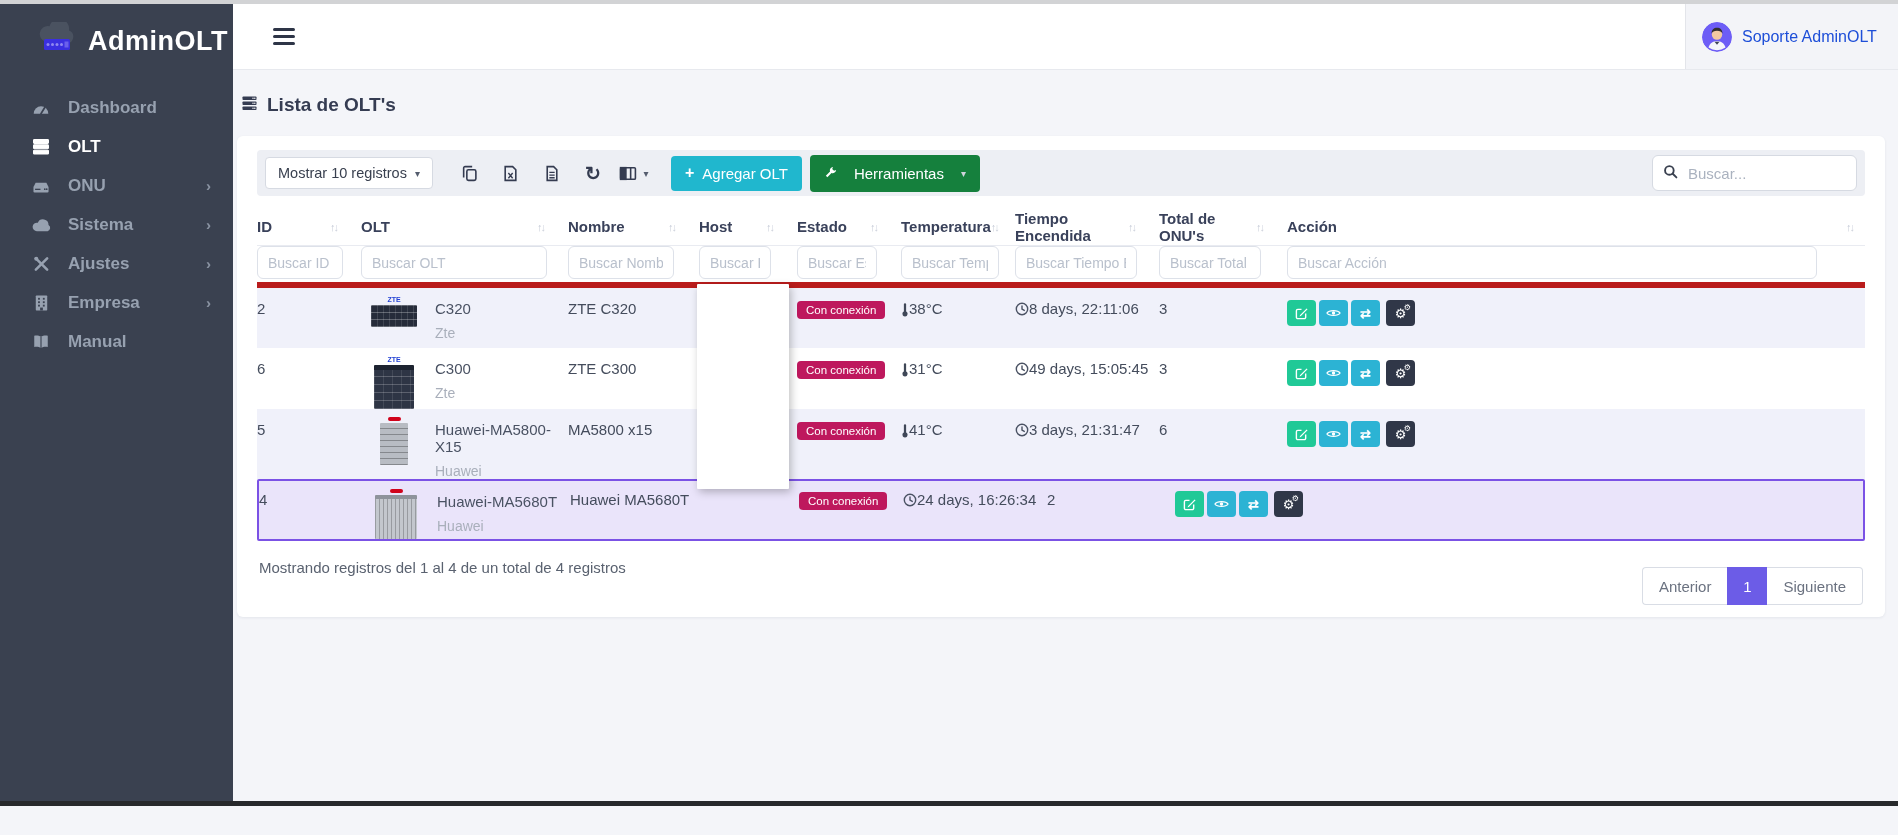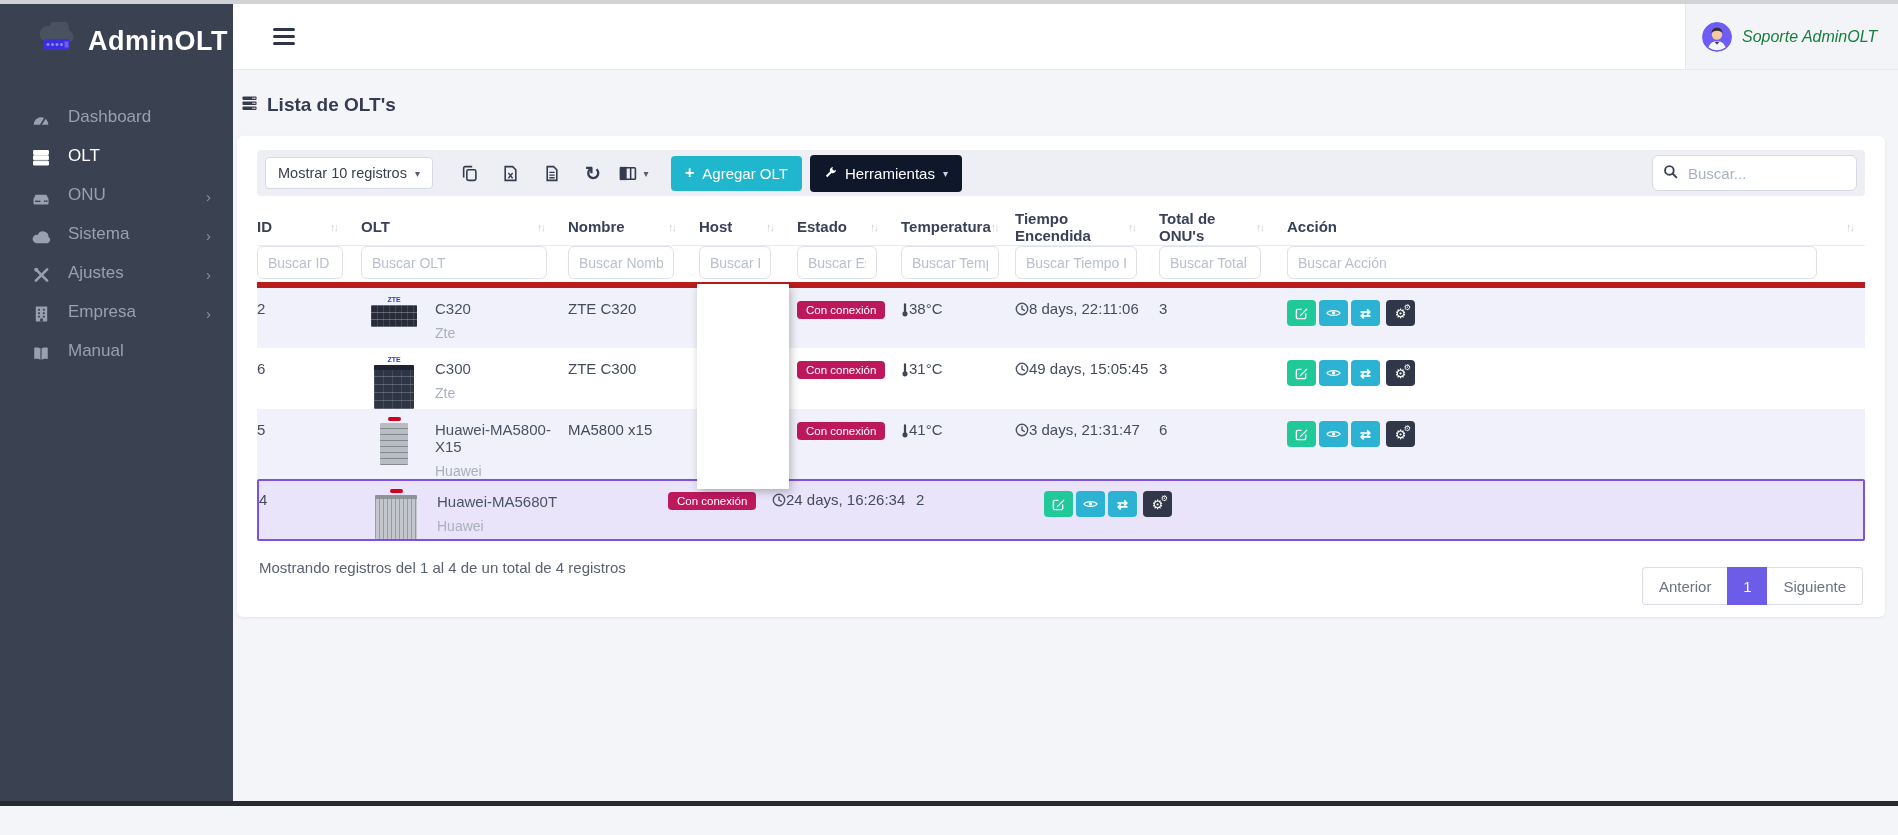--- a/index.html
+++ b/index.html
@@ -8,52 +8,52 @@
 
   .top-strip { height:4px; background:#d2d3d5; width:100%; }
   .bottom-strip { height:5px; background:#27292c; width:100%; }
   .app { display:flex; height:797px; }
 
   
   .sidebar { width:233px; background:#3a4150; flex:none; display:flex; flex-direction:column; }
   .logo { display:flex; align-items:center; gap:10px; padding:18px 0 14px 36px; }
   .logo-title { color:#fff; font-size:27px; font-weight:bold; letter-spacing:.5px; }
   .nav { margin-top:14px; }
-  .nav-item { display:flex; align-items:flex-end; height:39px; padding:0 22px 0 30px; color:#97a1b0; font-size:17px; cursor:pointer; }
+  .nav-item { display:flex; align-items:center; height:39px; padding:0 22px 0 30px; color:#97a1b0; font-size:17px; cursor:pointer;font-weight:bold; }
   .nav-item .nico { width:22px; margin-right:16px; display:flex; justify-content:center; }
   .nav-item.active { color:#ffffff; }
   .nav-item.active svg * { fill:#ffffff; stroke:#ffffff; }
   .nav-chevron { margin-left:auto; font-size:15px; color:#8a93a2; }
 
   
   .main { flex:1; display:flex; flex-direction:column; min-width:0; }
   .topbar { height:66px; background:#fff; border-bottom:1px solid #e7e9ee; display:flex; align-items:center; flex:none; }
   .hamburger { margin-left:40px; cursor:pointer; }
   .hamburger div { width:22px; height:3.5px; background:#2e3547; border-radius:2px; margin:3.5px 0; }
   .user-chip { margin-left:auto; height:100%; width:213px; background:#f3f4f8; border-left:1px solid #e3e5ea; display:flex; align-items:center; gap:10px; padding-left:16px; cursor:pointer; }
   .avatar { width:30px; height:30px; border-radius:50%; overflow:hidden; flex:none; }
-  .user-name { color:#15803d; font-size:16px;font-style:italic; }
+  .user-name { color:#1d4ed8; font-size:16px; }
 
   
   .content { flex:1; padding:24px 13px 0 4px; }
   .page-title { display:flex; align-items:center; gap:9px; margin-left:4px; color:#353c52; font-size:19px; font-weight:bold; }
 
   .card { background:#fff; border-radius:6px; box-shadow:0 1px 3px rgba(40,50,80,.08); margin-top:20px; padding:14px 20px 12px 20px; position:relative; }
 
   
   .tstrip { background:#edeff4; border-radius:4px; height:46px; display:flex; align-items:center; padding:0 8px; }
   .len-btn { background:#fff; border:1px solid #d6dae2; border-radius:4px; padding:7px 12px; font-size:14.5px; color:#39404f; display:flex; align-items:center; gap:8px; cursor:pointer; }
   .caret { font-size:10px; color:#555d6e; }
   .tool-icons { display:flex; align-items:center; gap:11px; margin-left:22px; }
   .icon-btn { width:30px; height:30px; display:flex; align-items:center; justify-content:center; cursor:pointer; color:#343b50; }
   .refresh-glyph { font-size:19px; font-weight:bold; color:#343b50; line-height:1; }
   .cols-btn { display:flex; align-items:center; gap:6px; }
   .add-btn { margin-left:22px; background:#20b7ce; color:#fff; border:none; border-radius:4px; padding:9px 14px; font-size:15px; display:flex; align-items:center; gap:8px; cursor:pointer; font-family:inherit; }
   .add-plus { font-size:16px; font-weight:bold; line-height:1; }
-  .tools-btn { margin-left:8px; background:#0f172a; color:#fff; border:none; border-radius:4px; padding:10px 14px; font-size:15px; display:flex; align-items:center; gap:8px; cursor:pointer; font-family:inherit; }
+  .tools-btn { margin-left:8px; background:#15803d; color:#fff; border:none; border-radius:4px; padding:10px 14px; font-size:15px; display:flex; align-items:center; gap:17px; cursor:pointer; font-family:inherit; }
   .tools-btn .caret { color:#cfd3dc; }
   .search-wrap { margin-left:auto; background:#fff; border:1px solid #d6dae2; border-radius:6px; height:36px; width:205px; display:flex; align-items:center; padding:0 10px; gap:10px; }
   .search-wrap input { border:none; outline:none; width:100%; font-size:15px; color:#39404f; font-family:inherit; background:transparent; }
   .search-wrap input::placeholder { color:#aab2bf; }
 
   
   .tbl { margin-top:12px; }
   .trow { display:flex; width:100%; }
   .c { padding-right:10px; min-width:0; }
   .c-id{width:104px} .c-olt{width:207px} .c-nombre{width:131px} .c-host{width:98px}
@@ -568,20 +568,21 @@
             <div class="c c-olt olt-cell">
               <span class="device" data-variant="huawei-ma5680">
                   <span class="hlogo"></span>
                   <span class="chassis"></span>
                 </span>
               <span class="olt-names">
                   <div class="olt-name">Huawei-MA5680T</div>
                   <div class="olt-brand">Huawei</div>
                 </span>
             </div>
+            <div class="c c-nombre">Huawei MA5680T</div>
             <div class="c c-host"></div>
             <div class="c c-estado"><span class="badge">Con conexión</span></div>
             <div class="c c-tiempo">
                 <span class="time-cell">
                   <svg width="14" height="14" viewBox="0 0 16 16">
                     <circle cx="8" cy="8" r="6.5" fill="none" stroke="#4a5263" stroke-width="1.6"></circle>
                     <path d="M8 4.5V8l2.6 1.6" fill="none" stroke="#4a5263" stroke-width="1.6" stroke-linecap="round"></path>
                   </svg>
                   <span>24 days, 16:26:34</span>
                 </span>

